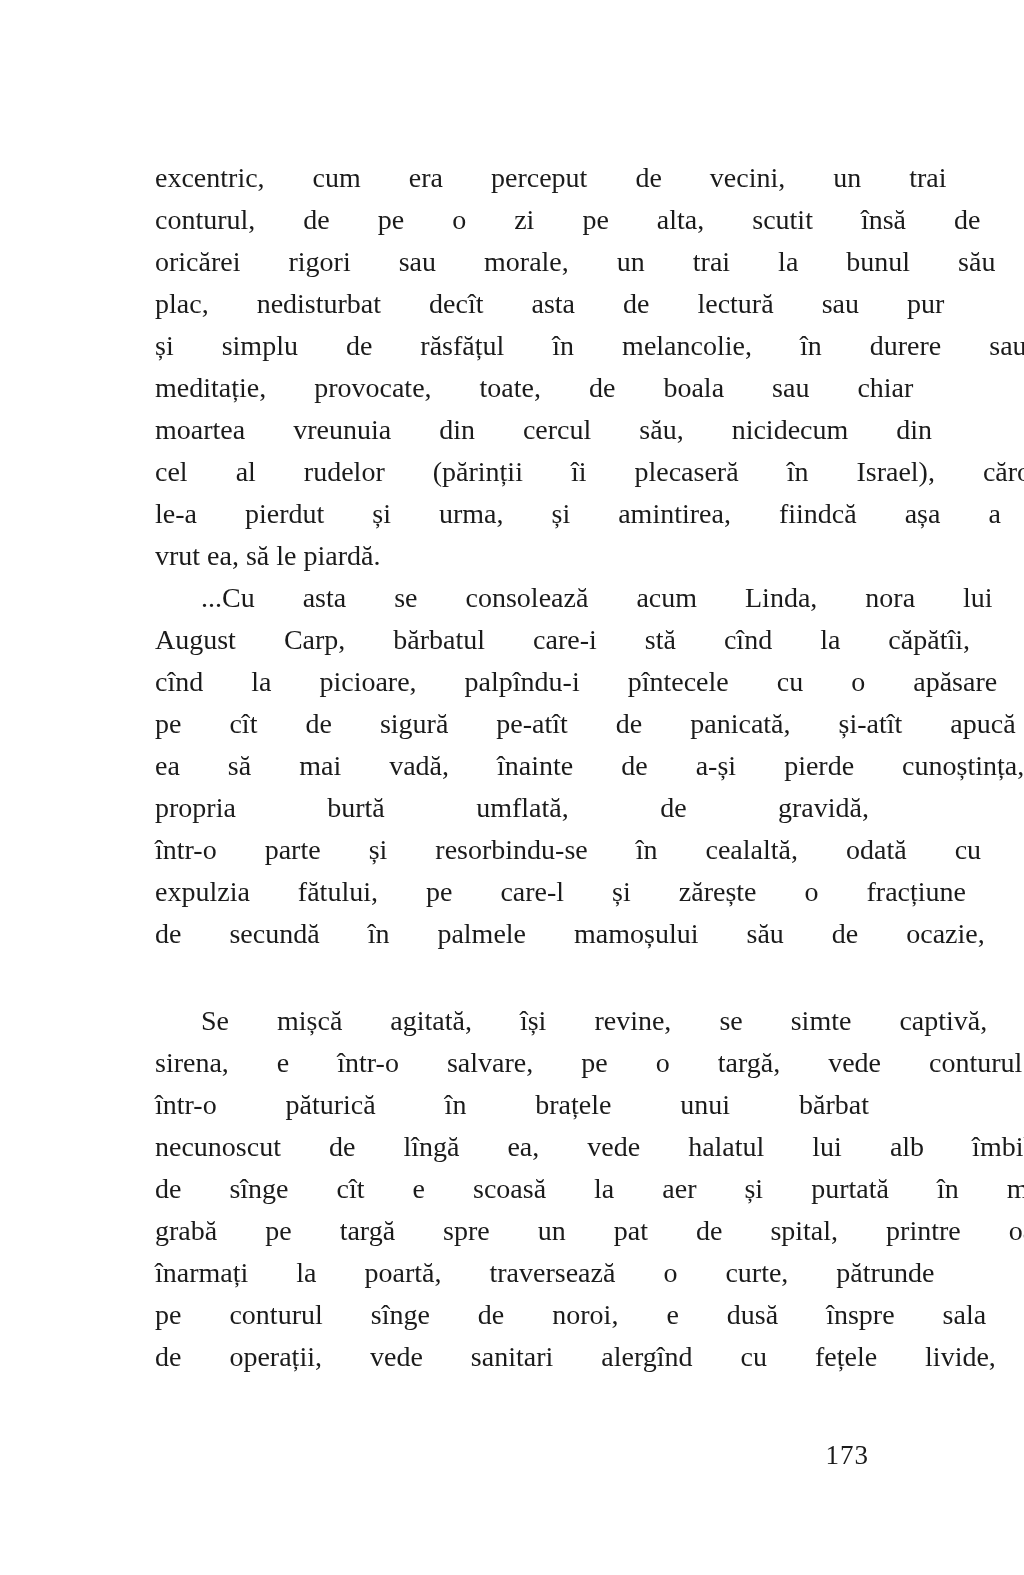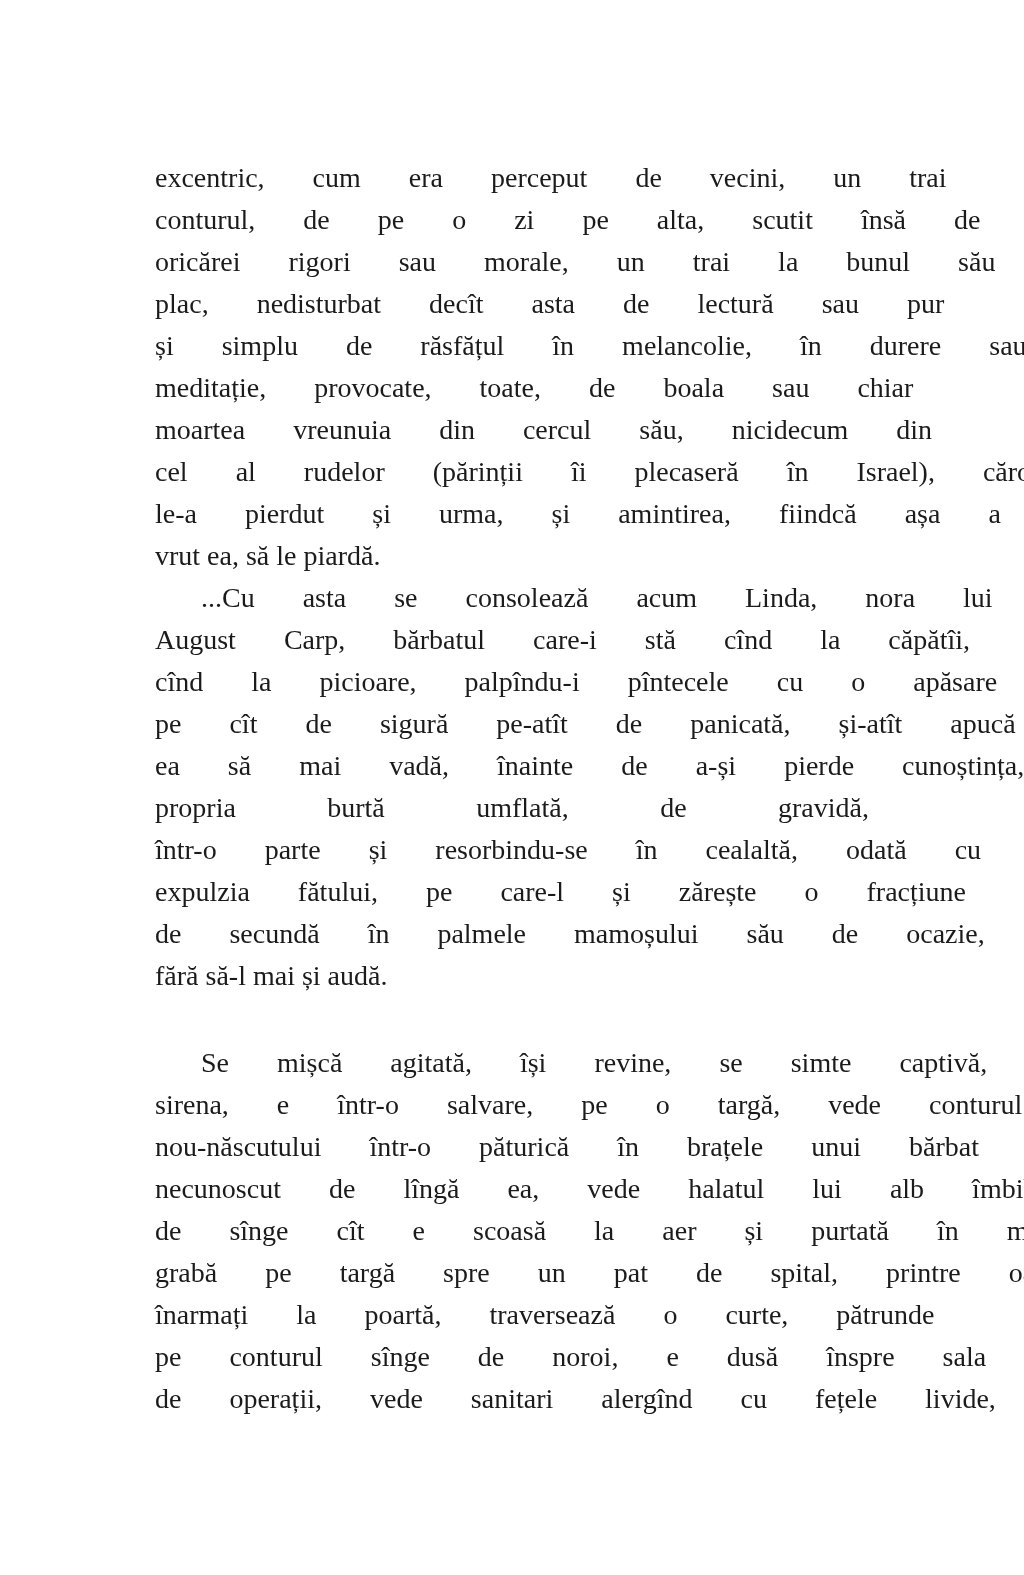--- a/index.html
+++ b/index.html
@@ -234,21 +234,20 @@
         <div class="line jus">
           <span>de</span>
           <span>secundă</span>
           <span>în</span>
           <span>palmele</span>
           <span>mamoșului</span>
           <span>său</span>
           <span>de</span>
           <span>ocazie,</span>
         </div>
-        <div class="line">fără să-l mai și audă.</div>
       </div>
       <div class="paragraph space-before">
         <div class="line jus indent">
           <span>Se</span>
           <span>mișcă</span>
           <span>agitată,</span>
           <span>își</span>
           <span>revine,</span>
           <span>se</span>
           <span>simte</span>
@@ -260,21 +259,20 @@
           <span>e</span>
           <span>într-o</span>
           <span>salvare,</span>
           <span>pe</span>
           <span>o</span>
           <span>targă,</span>
           <span>vede</span>
           <span>conturul</span>
         </div>
         <div class="line jus">
-          <span>nou-născutului</span>
           <span>într-o</span>
           <span>păturică</span>
           <span>în</span>
           <span>brațele</span>
           <span>unui</span>
           <span>bărbat</span>
         </div>
         <div class="line jus">
           <span>necunoscut</span>
           <span>de</span>
@@ -336,13 +334,14 @@
           <span>operații,</span>
           <span>vede</span>
           <span>sanitari</span>
           <span>alergînd</span>
           <span>cu</span>
           <span>fețele</span>
           <span>livide,</span>
         </div>
       </div>
     </div>
+  <div class="page-number">173</div>
 </div>
 
 </body></html>

